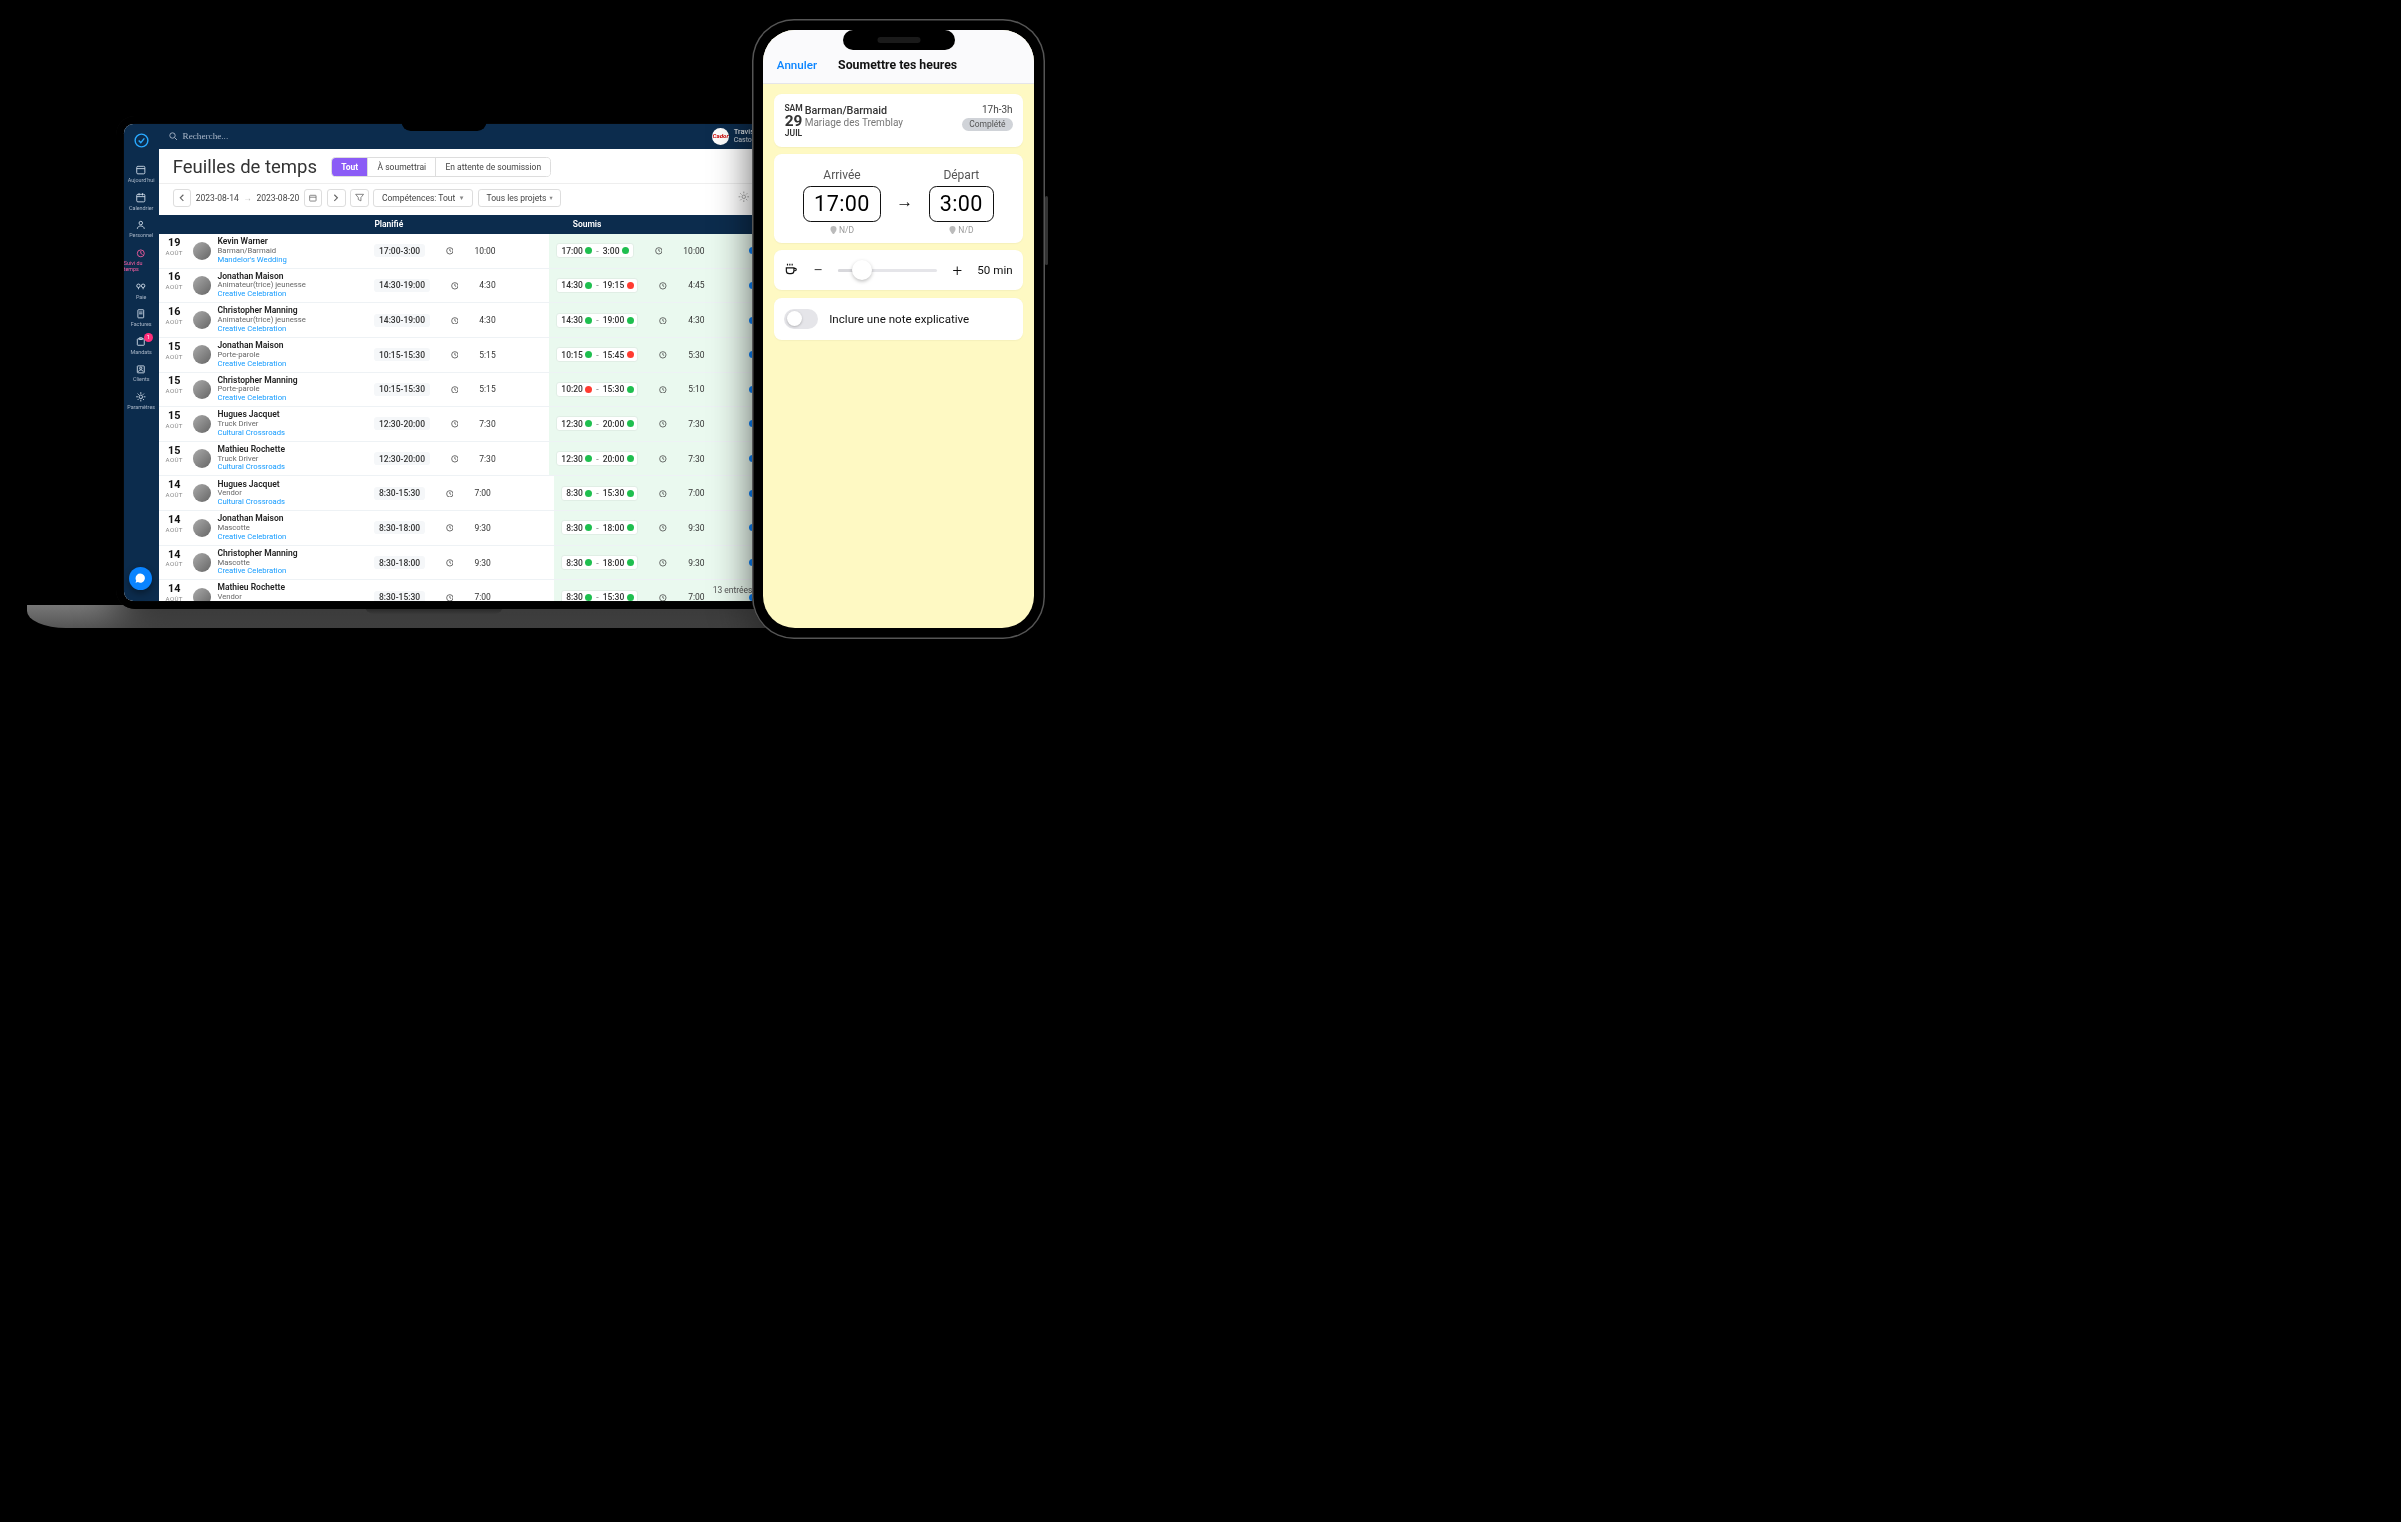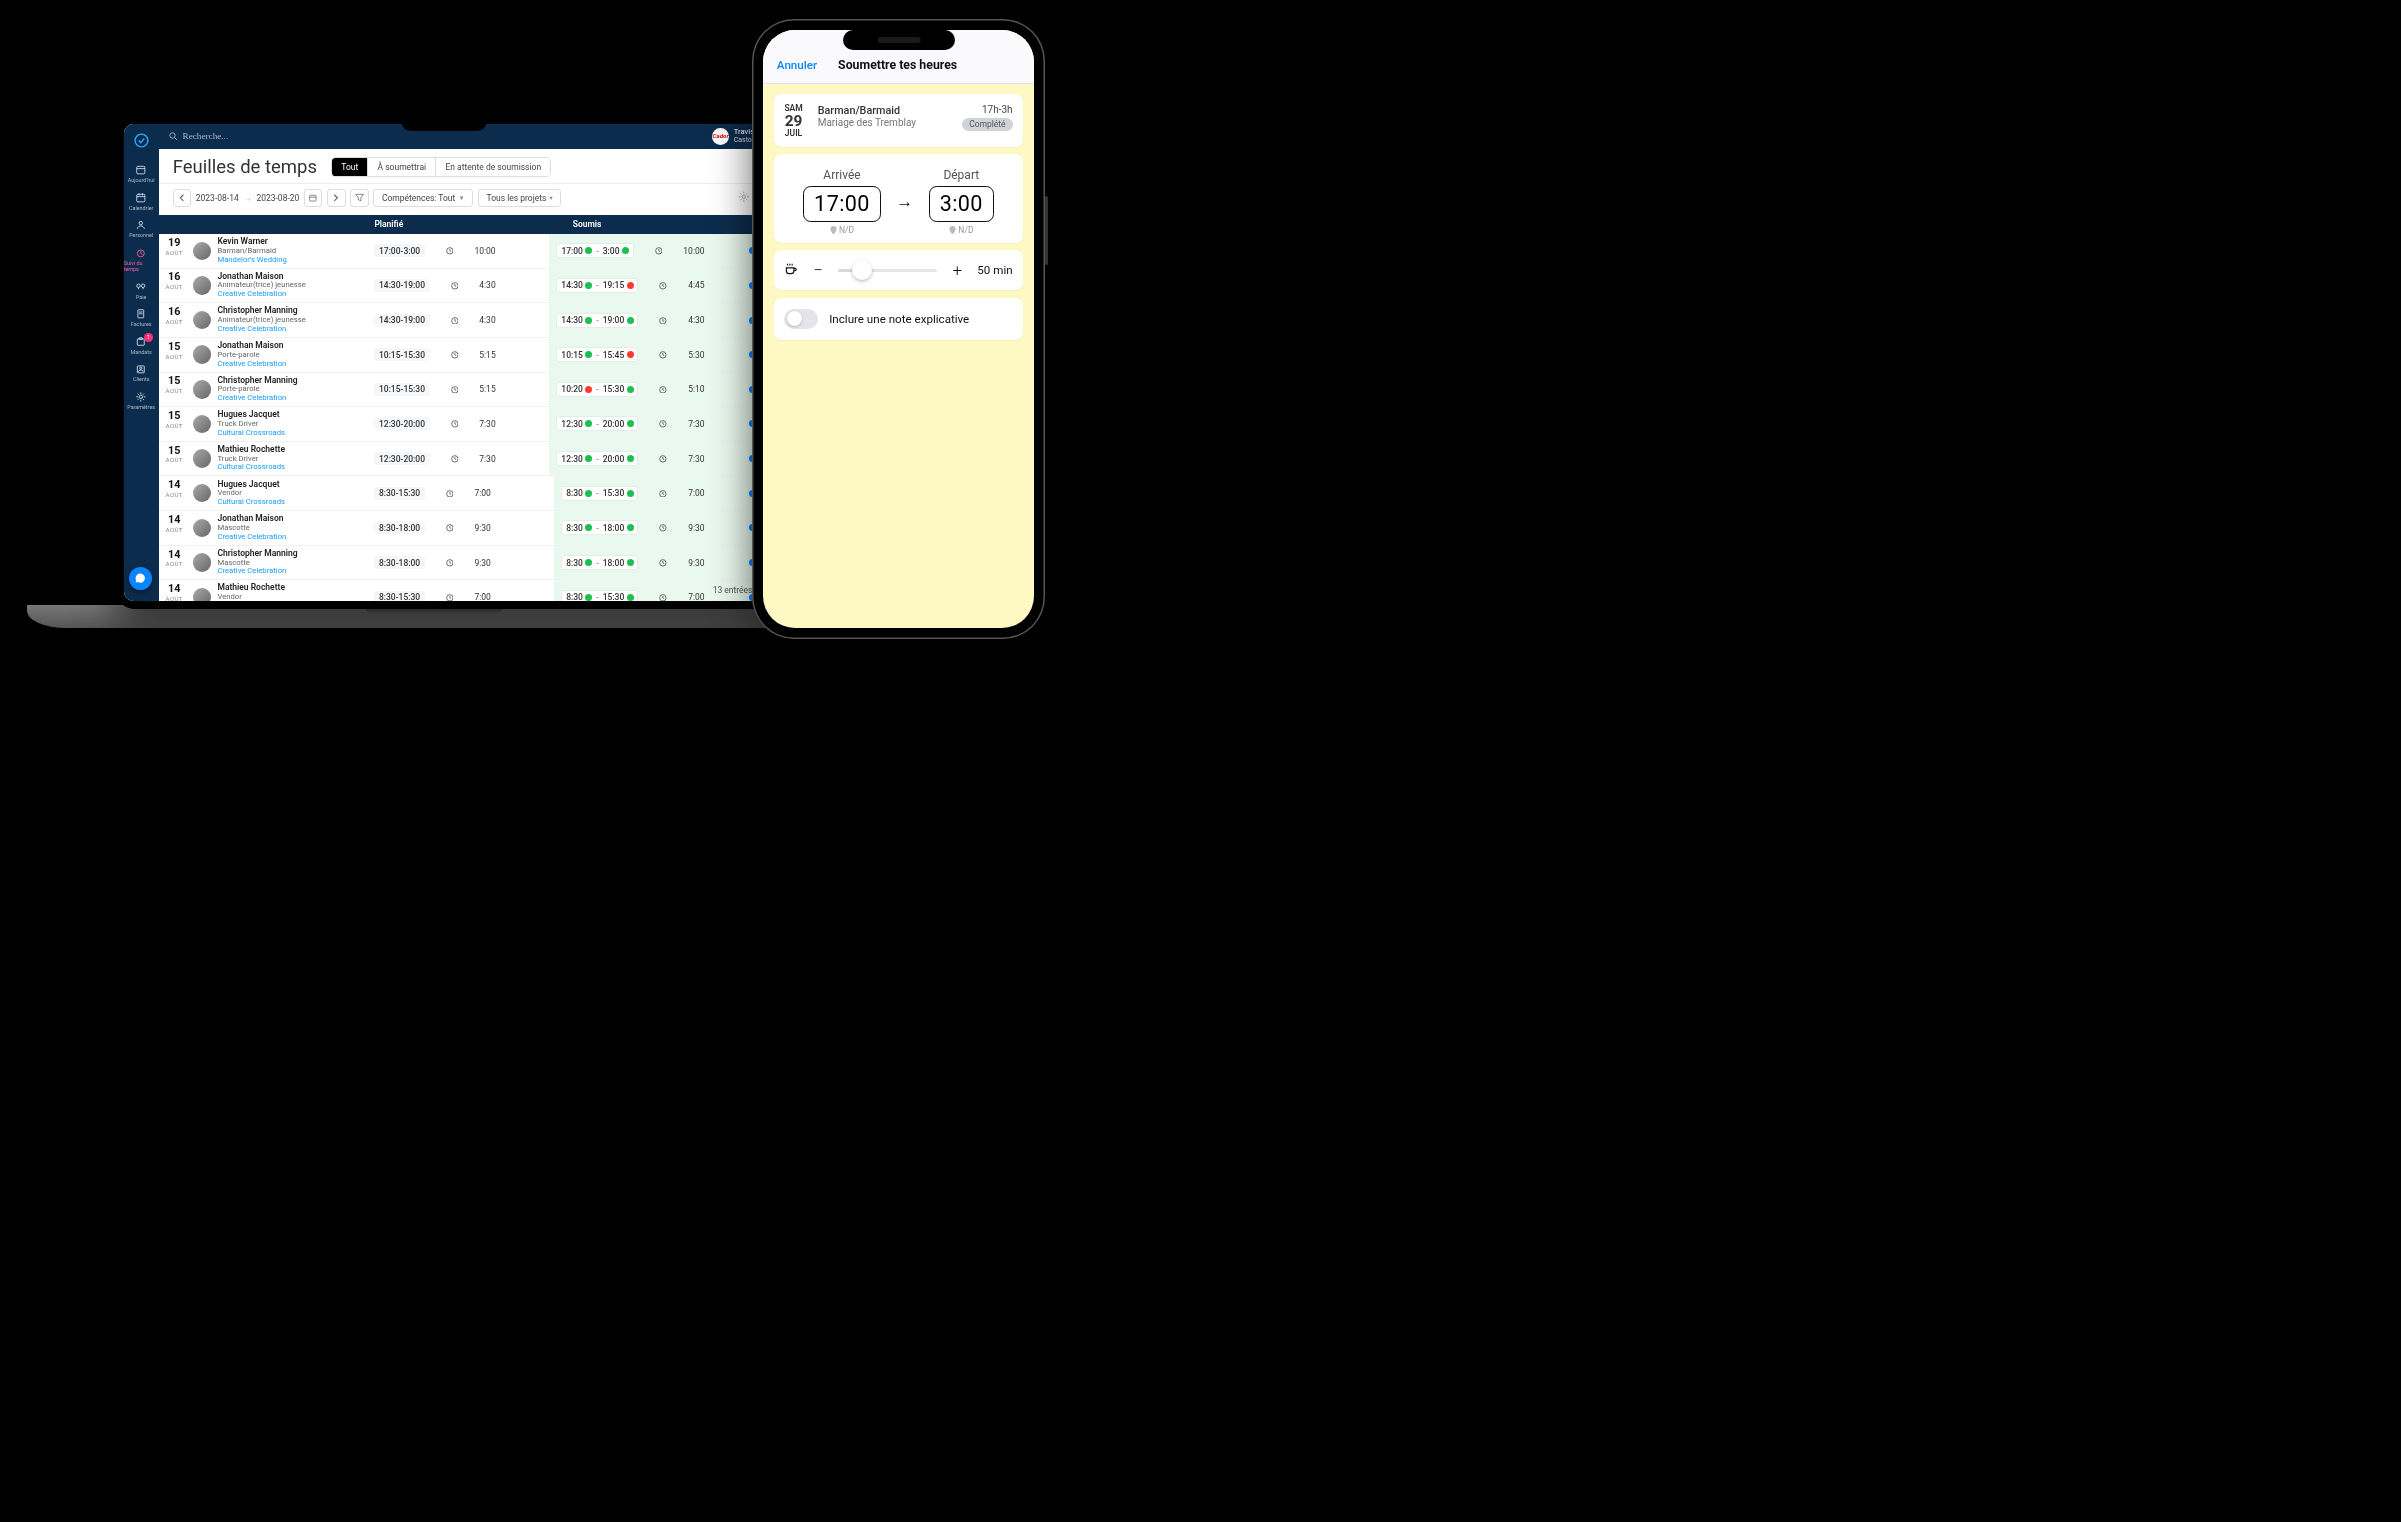--- a/index.html
+++ b/index.html
@@ -33,21 +33,21 @@
   .search-wrap { display:flex; align-items:center; color:#aab7c8; font-size:9.2px;font-family:Liberation Serif, serif; }
   .search-wrap svg { width:10.8px; height:10.8px; stroke:#aab7c8; margin-right:3.9px; }
   .topbar-right { margin-left:auto; display:flex; align-items:center; gap:4.6px; color:#fff; font-size:7.7px; line-height:1.1; }
   .org-logo { width:17px; height:17px; border-radius:50%; background:#fff; display:flex; align-items:center; justify-content:center; color:#c00; font-size:6.2px; font-style:italic; font-weight:bold; }
 
   .header-row { padding:7.7px 14px 4.6px; display:flex; align-items:center; gap:14px; border-bottom:0.8px solid #eee; }
   .page-title { font-size:18.5px; font-weight:400; color:#333; }
   .filter-pills { display:flex; border-radius:4.6px; overflow:hidden; border:0.8px solid #ddd; font-size:8.5px; }
   .filter-pills .pill { padding:3.9px 9.2px; background:#fff; color:#444; cursor:pointer; border-left:0.8px solid #ddd; }
   .filter-pills .pill:first-child { border-left:none; }
-  .filter-pills .pill.selected { background:#000000; color:#fff; }
+  .filter-pills .pill.selected { background:#8b5cf6; color:#fff;font-weight:bold; }
 
   .range-row { padding:4.6px 14px 7.7px; display:flex; align-items:center; gap:4.6px; font-size:8.5px; color:#444; flex-wrap:wrap; }
   .icon-btn { width:18.5px; height:18.5px; border:0.8px solid #ddd; border-radius:3.1px; background:#fff; display:flex; align-items:center; justify-content:center; cursor:pointer; }
   .icon-btn svg { width:7.7px; height:7.7px; stroke:#666; }
   .text-btn { height:18.5px; border:0.8px solid #ddd; border-radius:3.1px; background:#fff; padding:0 7.7px; display:flex; align-items:center; gap:3.1px; cursor:pointer; color:#444; }
   .text-btn .caret { font-size:6.2px; color:#888; }
   .funnel svg { width:9.2px; height:9.2px; stroke:#666; fill:none; }
   .gear-right { margin-left:auto; }
   .gear-right svg { width:11.6px; height:11.6px; stroke:#999; fill:none; }
 
@@ -83,21 +83,21 @@
   
   .phone { position:absolute; right:123px; top:19px; width:293px; height:620px; border-radius:42px; background:#000; box-shadow:0 11.6px 39px rgba(0,0,0,.6), inset 0 0 0 1.5px #555; z-index:30; }
   .phone::before { content:""; position:absolute; right:-3.1px; top:177px; width:3.1px; height:69px; background:#333; border-radius:2.3px; }
   .phone-notch { position:absolute; left:50%; top:10.8px; transform:translateX(-50%); width:112px; height:20px; background:#000; border-radius:11.6px; z-index:40; }
   .phone-notch::after { content:""; position:absolute; left:50%; top:7px; transform:translateX(-50%); width:43px; height:6.2px; border-radius:3.9px; background:#1a1a1a; }
   .phone-screen { position:absolute; inset:10.8px; border-radius:32px; background:#fef9c3; overflow:hidden; display:flex; flex-direction:column; }
   .sheet-head { padding:28px 14px 10.8px; display:flex; align-items:center; border-bottom:0.8px solid #e5e5e9; background:#fafafc; }
   .sheet-head .cancel { color:#0a84ff; font-size:11.6px; cursor:pointer; font-weight:500; }
   .sheet-head .title { flex:1; text-align:center; font-size:12.3px; font-weight:700; color:#111; }
   .sheet-head .spacer { width:42px; }
-  .card { margin:10.8px 10.8px 7.7px; background:#fff; border-radius:7.7px; padding:9.2px 10.8px; box-shadow:0 0.8px 1.5px rgba(0,0,0,.04); display:flex; gap:15px; }
+  .card { margin:10.8px 10.8px 7.7px; background:#fff; border-radius:7.7px; padding:9.2px 10.8px; box-shadow:0 0.8px 1.5px rgba(0,0,0,.04); display:flex; gap:2px; }
   .card .datebox { text-align:center; line-height:1.05; color:#333; }
   .card .dw { font-size:8.5px; font-weight:600; }
   .card .dd { font-size:15.4px; font-weight:700; }
   .card .dm { font-size:8.5px; font-weight:600; }
   .card .main { flex:1; }
   .card .role { font-size:10.8px; font-weight:500; color:#333; }
   .card .event { font-size:10px; color:#777; }
   .card .right { text-align:right; }
   .card .hours { font-size:10px; color:#444; }
   .card .status { display:inline-block; margin-top:3.1px; font-size:8.5px; background:#d0d3d8; color:#555; border-radius:7.7px; padding:1.5px 7px; }

